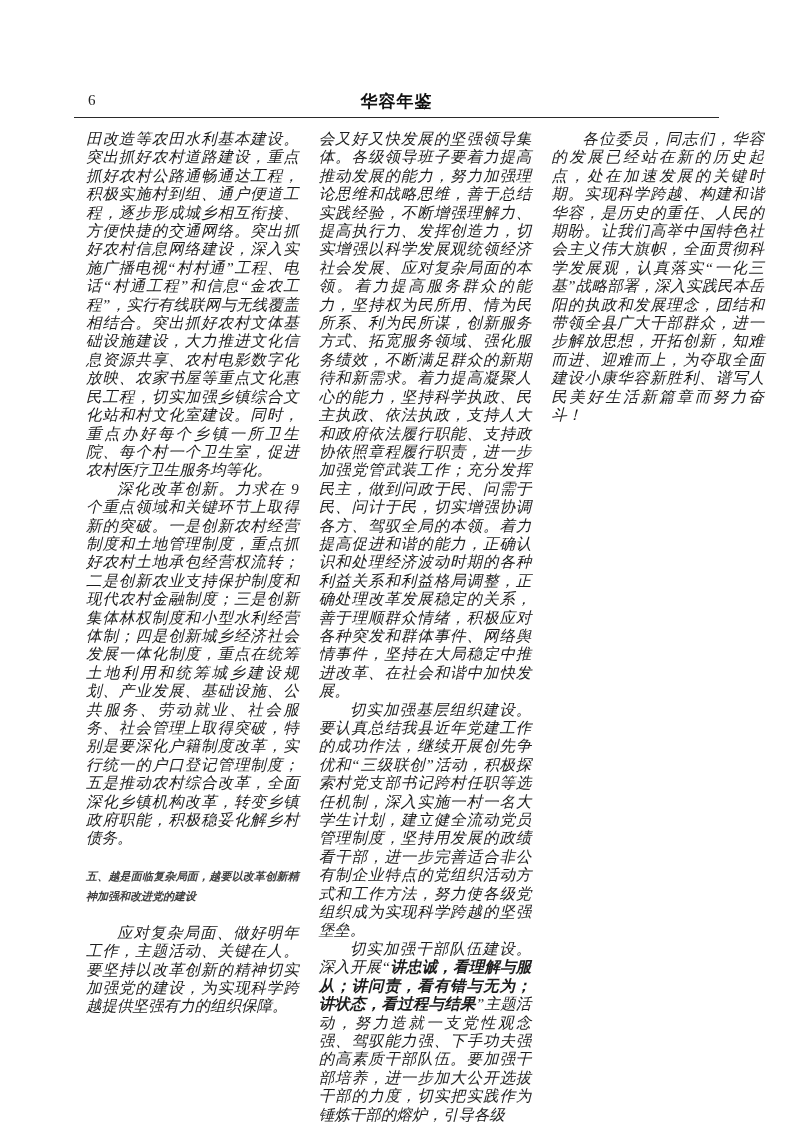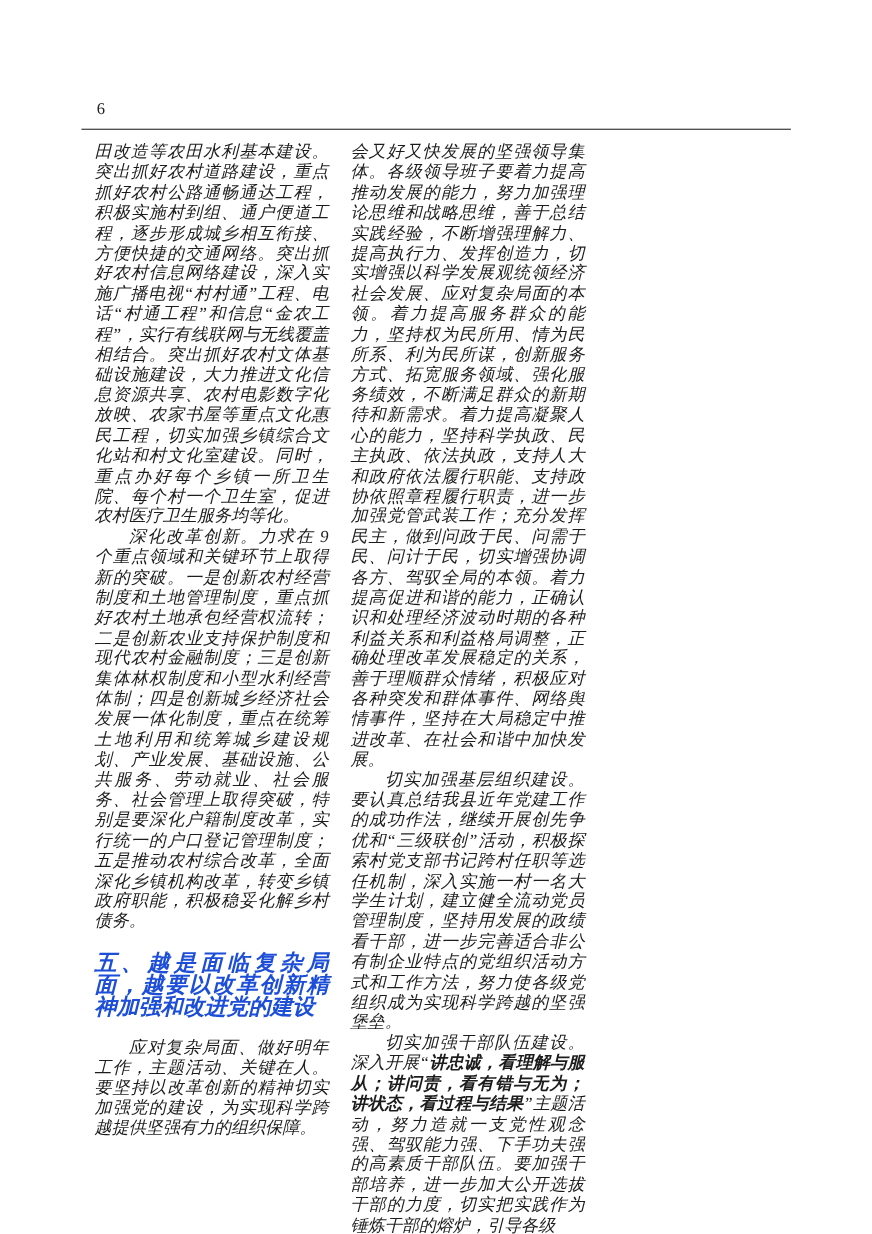--- a/index.html
+++ b/index.html
@@ -62,54 +62,56 @@
   }
   .col p {
     margin: 0;
     text-indent: 2em;
   }
   .col p.cont {
     text-indent: 0;
   }
   .section-heading {
     margin: 18px 0;
-    font-size: 20px;
+    font-size: 11px;
     line-height: 20px;
     font-weight: bold;
     font-family: "Liberation Sans", "DejaVu Sans", sans-serif;
     text-align: justify;
-    color: #1d4ed8;
+    color: #404040;
   }
   .bold-quote {
     font-weight: bold;
     font-family: "Liberation Sans", "DejaVu Sans", sans-serif;
   }
 </style>
 </head>
 <body>
 
 <div class="page">
 
   <span class="page-num">6</span>
 
+  <div class="page-title">华容年鉴</div>
 
   <div class="header-rule"></div>
 
   <div class="columns">
 
     <div class="col">
       <p class="cont">田改造等农田水利基本建设。突出抓好农村道路建设，重点抓好农村公路通畅通达工程，积极实施村到组、通户便道工程，逐步形成城乡相互衔接、方便快捷的交通网络。突出抓好农村信息网络建设，深入实施广播电视“村村通”工程、电话“村通工程”和信息“金农工程”，实行有线联网与无线覆盖相结合。突出抓好农村文体基础设施建设，大力推进文化信息资源共享、农村电影数字化放映、农家书屋等重点文化惠民工程，切实加强乡镇综合文化站和村文化室建设。同时，重点办好每个乡镇一所卫生院、每个村一个卫生室，促进农村医疗卫生服务均等化。</p>
       <p>深化改革创新。力求在 9 个重点领域和关键环节上取得新的突破。一是创新农村经营制度和土地管理制度，重点抓好农村土地承包经营权流转；二是创新农业支持保护制度和现代农村金融制度；三是创新集体林权制度和小型水利经营体制；四是创新城乡经济社会发展一体化制度，重点在统筹土地利用和统筹城乡建设规划、产业发展、基础设施、公共服务、劳动就业、社会服务、社会管理上取得突破，特别是要深化户籍制度改革，实行统一的户口登记管理制度；五是推动农村综合改革，全面深化乡镇机构改革，转变乡镇政府职能，积极稳妥化解乡村债务。</p>
       <h2 class="section-heading">五、越是面临复杂局面，越要以改革创新精神加强和改进党的建设</h2>
       <p>应对复杂局面、做好明年工作，主题活动、关键在人。要坚持以改革创新的精神切实加强党的建设，为实现科学跨越提供坚强有力的组织保障。</p>
     </div>
 
     <div class="col">
       <p class="cont">会又好又快发展的坚强领导集体。各级领导班子要着力提高推动发展的能力，努力加强理论思维和战略思维，善于总结实践经验，不断增强理解力、提高执行力、发挥创造力，切实增强以科学发展观统领经济社会发展、应对复杂局面的本领。着力提高服务群众的能力，坚持权为民所用、情为民所系、利为民所谋，创新服务方式、拓宽服务领域、强化服务绩效，不断满足群众的新期待和新需求。着力提高凝聚人心的能力，坚持科学执政、民主执政、依法执政，支持人大和政府依法履行职能、支持政协依照章程履行职责，进一步加强党管武装工作；充分发挥民主，做到问政于民、问需于民、问计于民，切实增强协调各方、驾驭全局的本领。着力提高促进和谐的能力，正确认识和处理经济波动时期的各种利益关系和利益格局调整，正确处理改革发展稳定的关系，善于理顺群众情绪，积极应对各种突发和群体事件、网络舆情事件，坚持在大局稳定中推进改革、在社会和谐中加快发展。</p>
       <p>切实加强基层组织建设。要认真总结我县近年党建工作的成功作法，继续开展创先争优和“三级联创”活动，积极探索村党支部书记跨村任职等选任机制，深入实施一村一名大学生计划，建立健全流动党员管理制度，坚持用发展的政绩看干部，进一步完善适合非公有制企业特点的党组织活动方式和工作方法，努力使各级党组织成为实现科学跨越的坚强堡垒。</p>
       <p><span>切实加强干部队伍建设。深入开展“</span><b class="bold-quote">讲忠诚，看理解与服从；讲问责，看有错与无为；讲状态，看过程与结果</b><span>”主题活动，努力造就一支党性观念强、驾驭能力强、下手功夫强的高素质干部队伍。要加强干部培养，进一步加大公开选拔干部的力度，切实把实践作为锤炼干部的熔炉，引导各级</span></p>
     </div>
 
     <div class="col">
+      <p>各位委员，同志们，华容的发展已经站在新的历史起点，处在加速发展的关键时期。实现科学跨越、构建和谐华容，是历史的重任、人民的期盼。让我们高举中国特色社会主义伟大旗帜，全面贯彻科学发展观，认真落实“一化三基”战略部署，深入实践民本岳阳的执政和发展理念，团结和带领全县广大干部群众，进一步解放思想，开拓创新，知难而进、迎难而上，为夺取全面建设小康华容新胜利、谱写人民美好生活新篇章而努力奋斗！</p>
     </div>
 
   </div>
 </div>
 
 </body></html>

